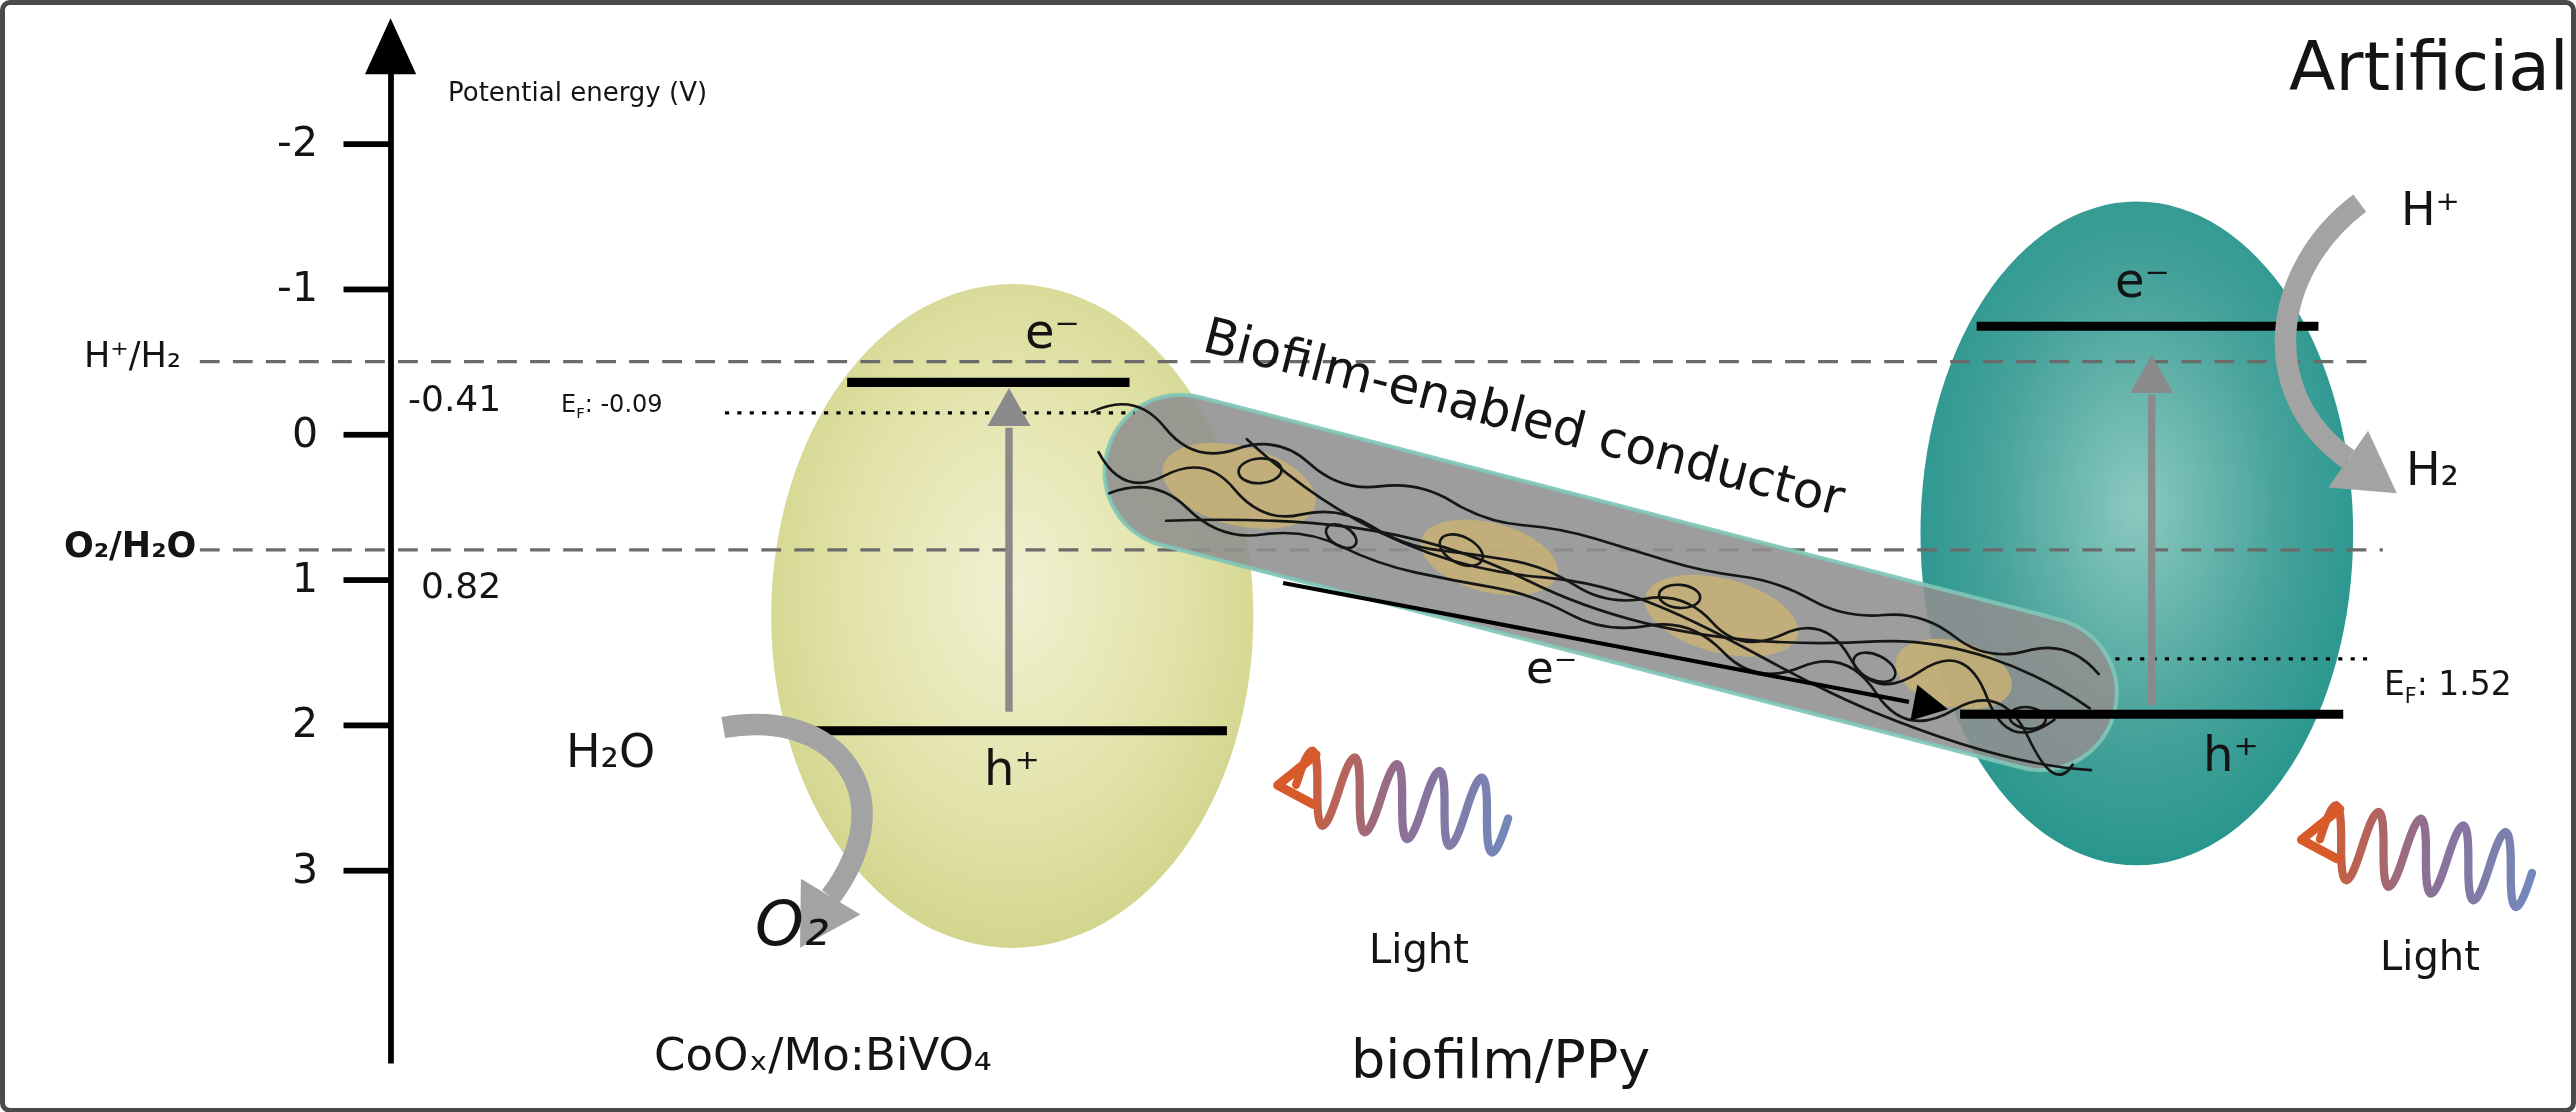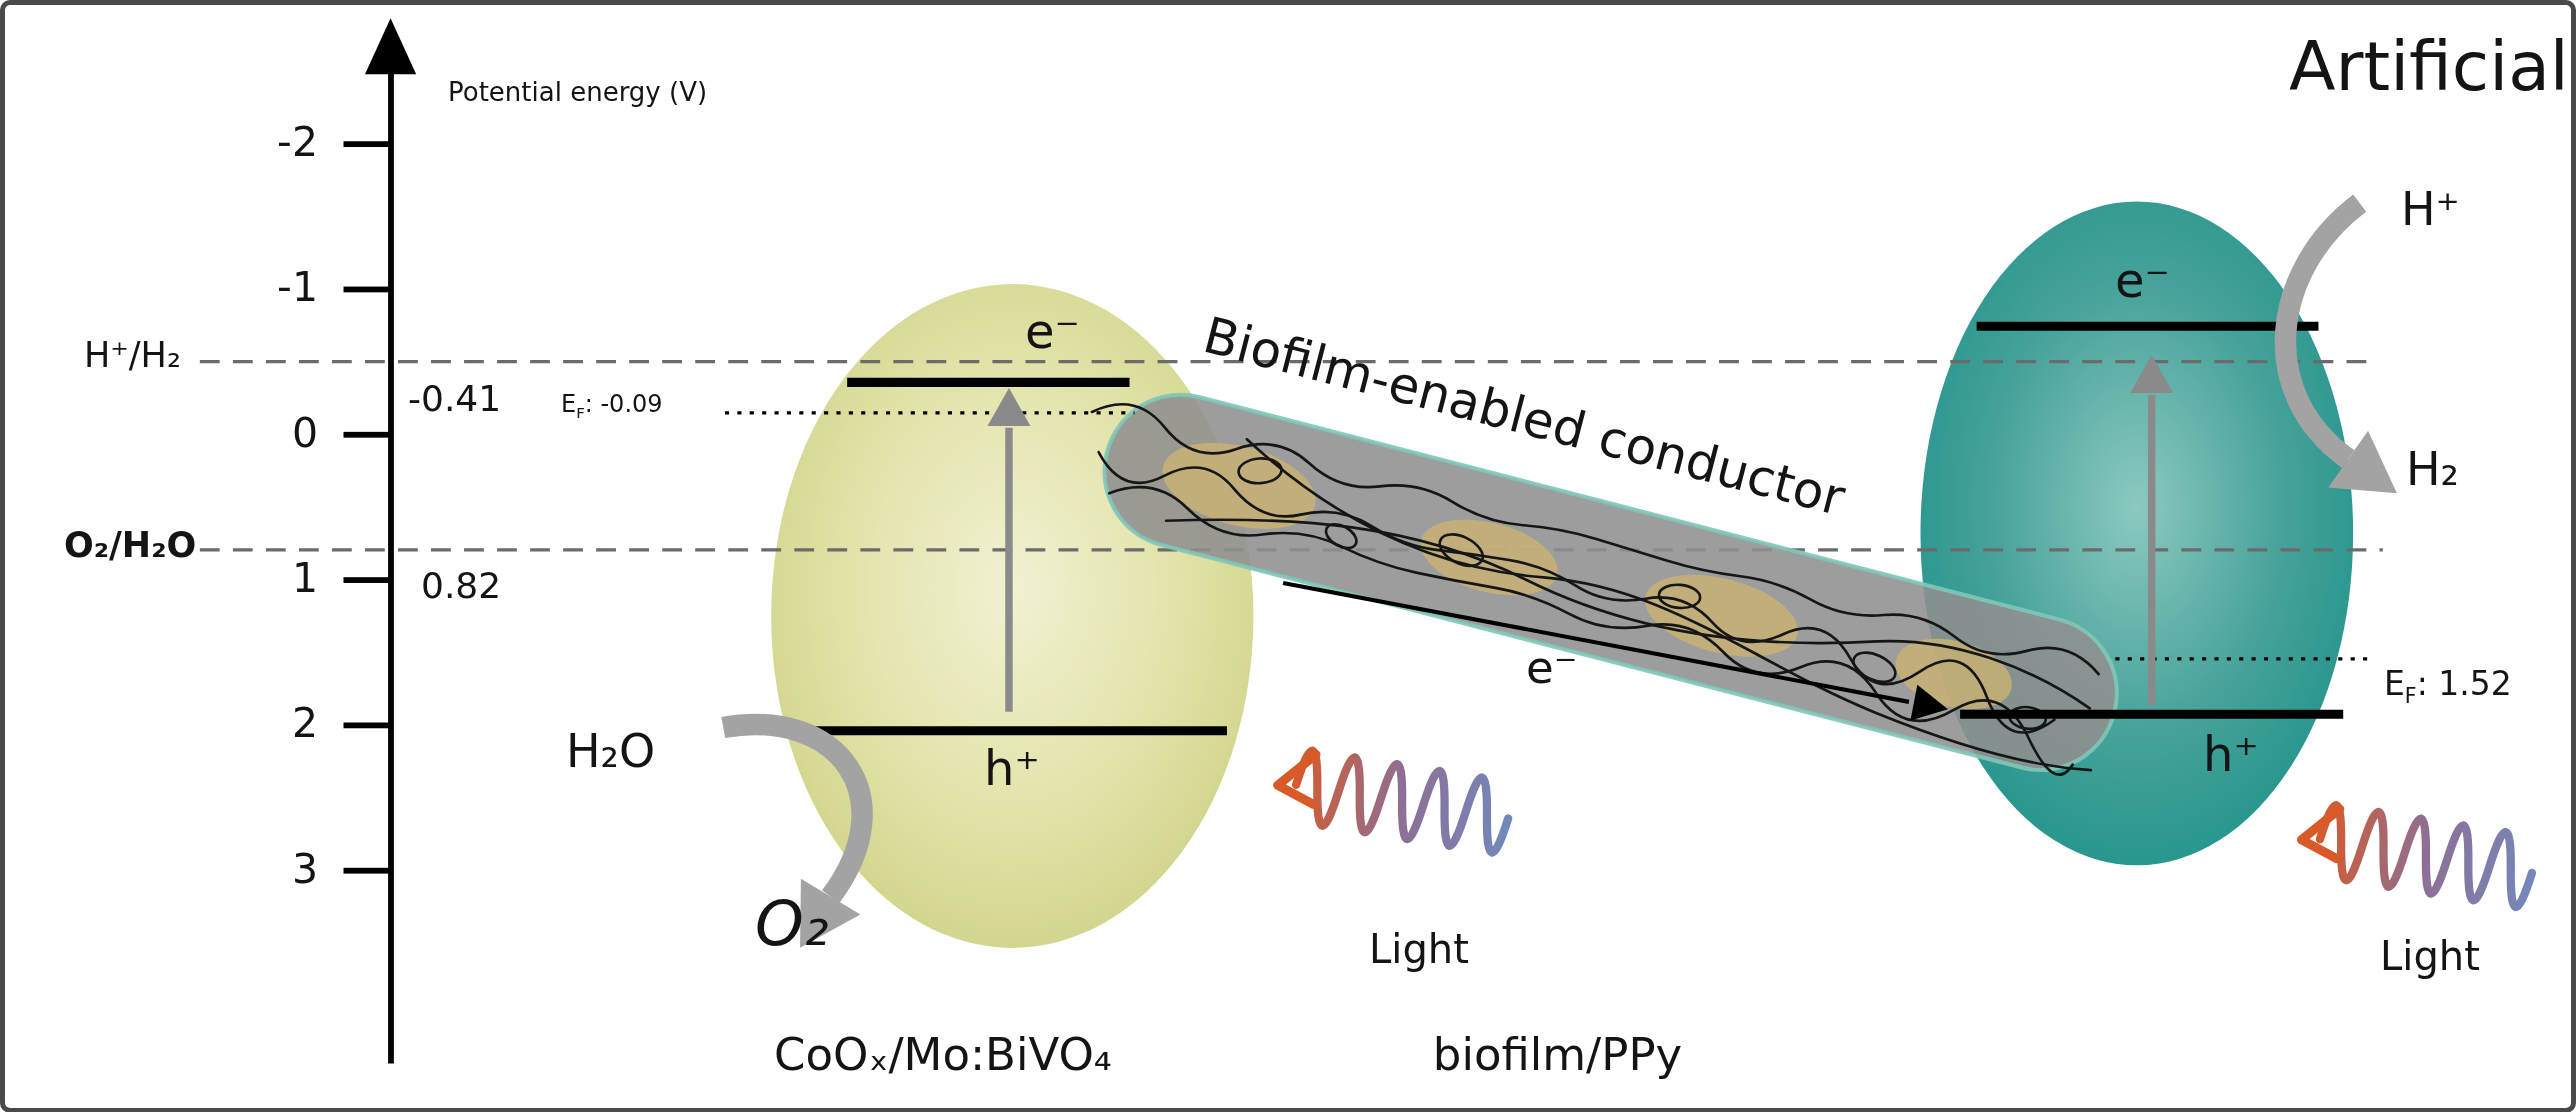--- a/index.html
+++ b/index.html
@@ -10,21 +10,21 @@
     background:#ffffff;
     border:5.8px solid #4a4a4a;
     border-radius:10px;
     overflow:hidden;
     font-family:"DejaVu Sans","Liberation Sans",sans-serif;
   }
   .svg-layer{position:absolute;left:0;top:0;width:2576px;height:1113px;}
   .t{position:absolute;white-space:nowrap;color:#141414;line-height:1.15;}
   .t sub{font-size:62%;}
   .right-align{text-align:right;}
-  .center{text-align:center;}
+  .center{}
   .rot{transform-origin:left top;}
 </style>
 </head>
 <body>
 
 <div class="canvas">
 
   <svg class="svg-layer" viewBox="0 0 3120 1348" xmlns="http://www.w3.org/2000/svg">
     <defs>
       <radialGradient id="leftGrad" cx="50%" cy="46%" r="62%">
@@ -157,16 +157,16 @@
     <span>E</span><sub>F</sub><span>: 1.52</span>
   </div>
   <div class="t" style="left:2396px;top:178px;font-size:46px;">H⁺</div>
   <div class="t" style="left:2401px;top:438px;font-size:46px;">H₂</div>
   <div class="t" style="left:2375px;top:928px;font-size:40px;">Light</div>
 
   <div class="t rot" style="left:1207px;top:302px;font-size:50px;transform:rotate(14.5deg);">Biofilm-enabled conductor</div>
   <div class="t" style="left:1521px;top:637px;font-size:45px;">e⁻</div>
 
   <div class="t center" style="left:649px;top:1024px;width:578px;font-size:45px;">CoOₓ/Mo:BiVO₄</div>
-  <div class="t center" style="left:1346px;top:1024px;width:413px;font-size:45px;">biofilm/PPy</div>
+  <div class="t center" style="left:1346px;top:1024px;width:413px;font-size:54px;">biofilm/PPy</div>
 
 </div>
 
 
 </body></html>

